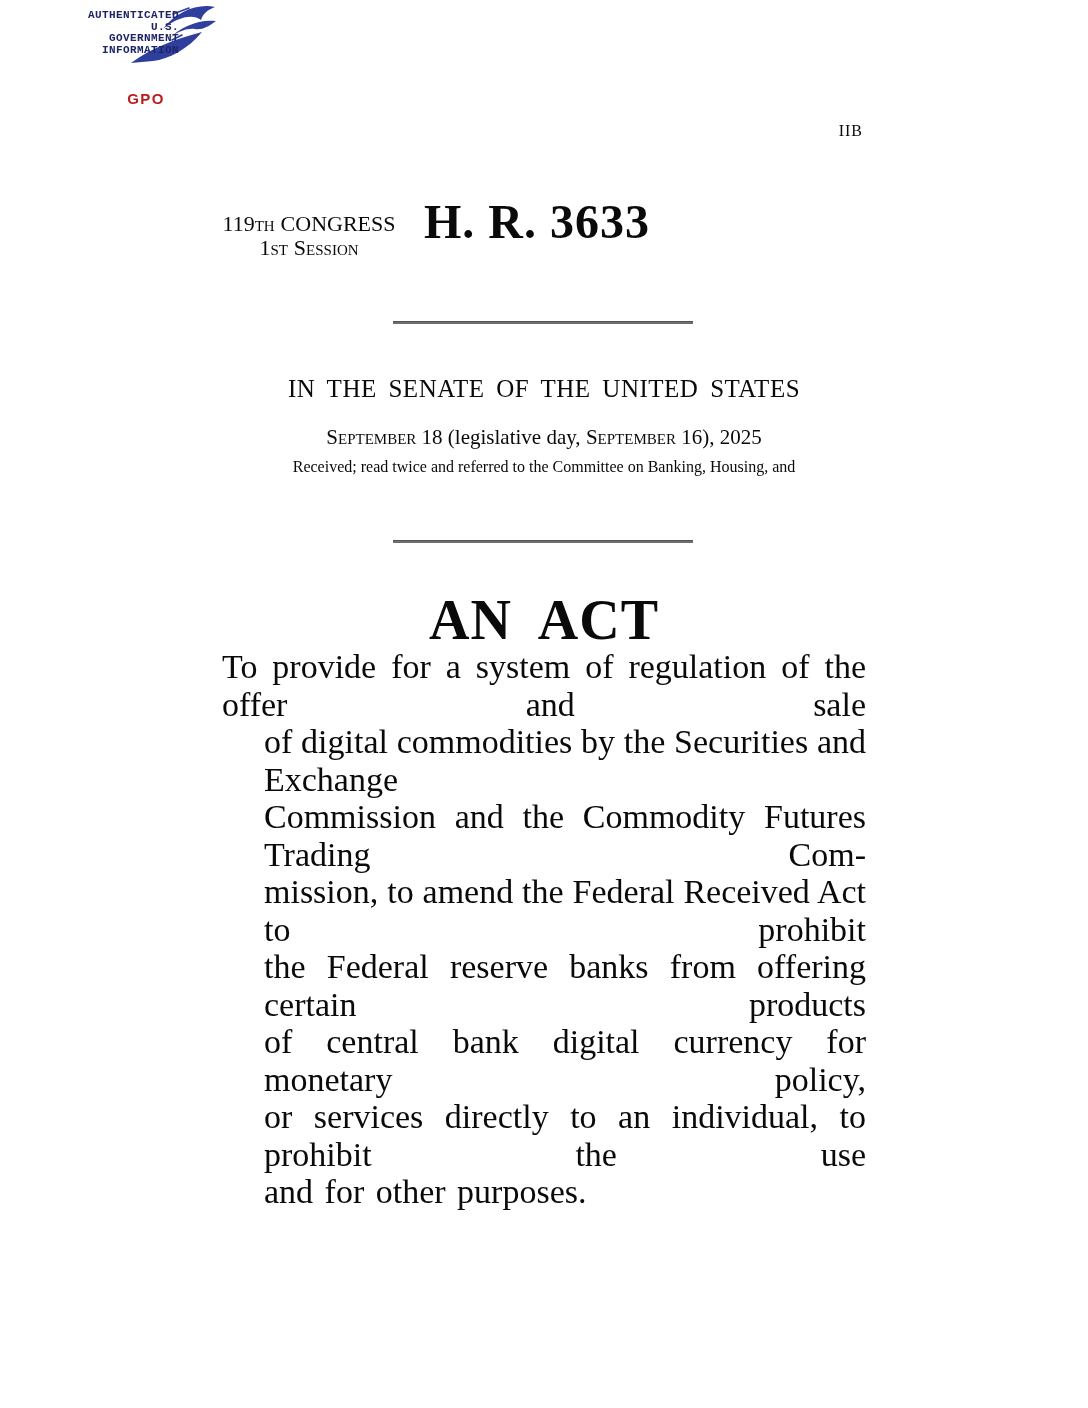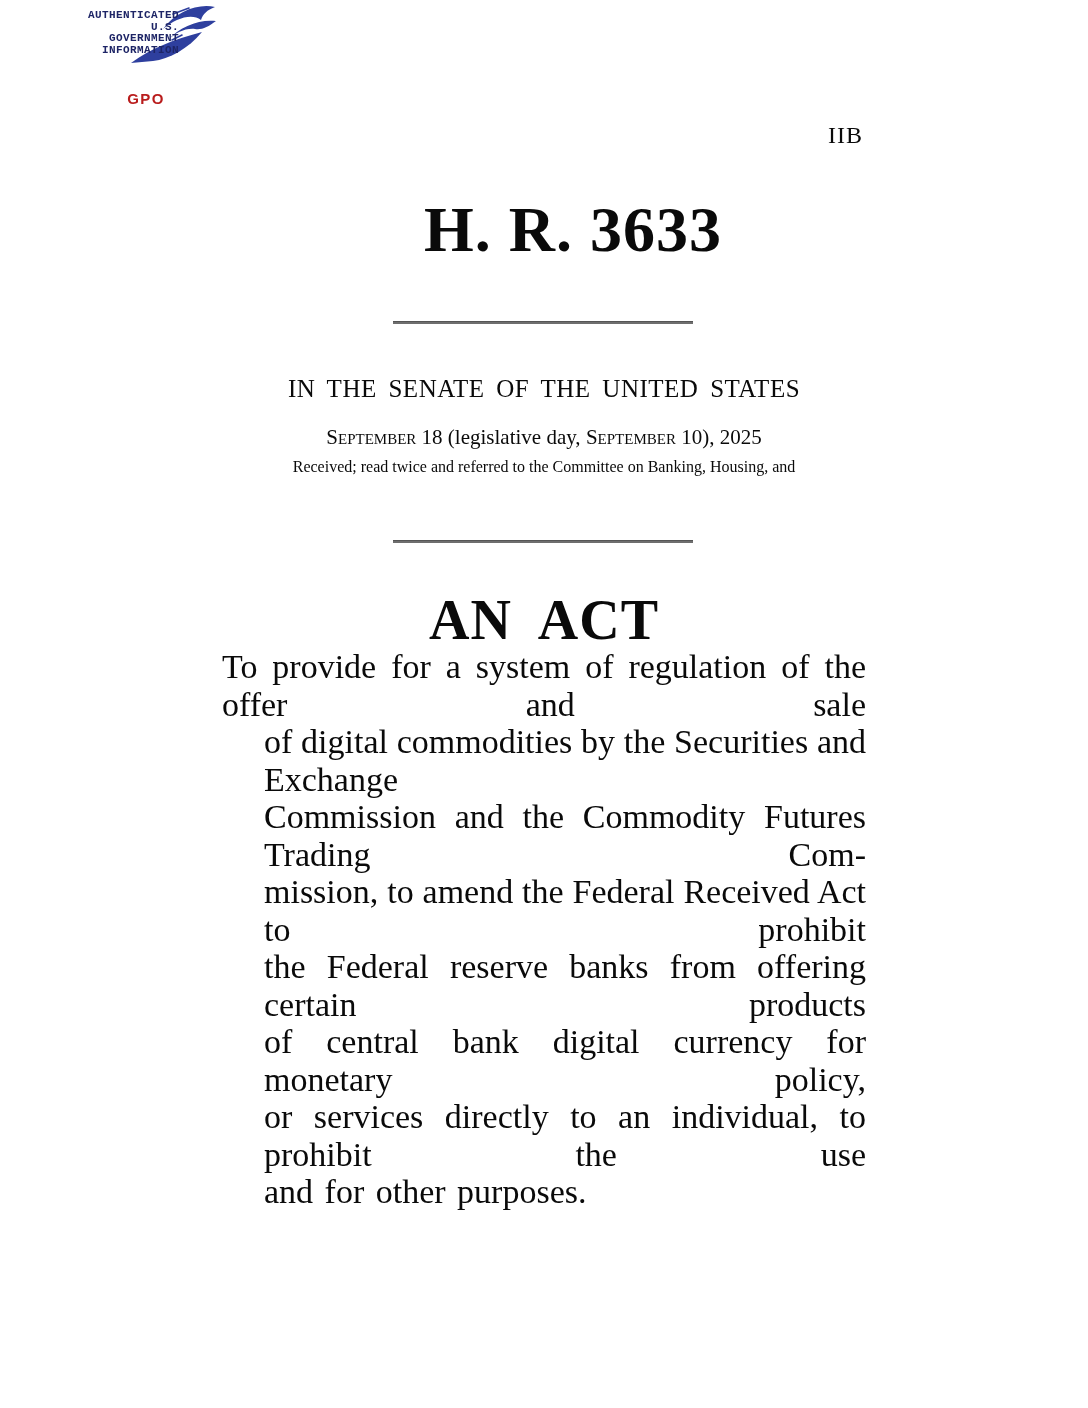--- a/index.html
+++ b/index.html
@@ -29,34 +29,34 @@
     text-align: right;
     font-family: "Liberation Sans", sans-serif;
     font-size: 15px; font-weight: bold; letter-spacing: 1.5px;
     color: #b91c1c;
     margin-top: 47px;
   }
 
   
   .corner {
     position: absolute; top: 122px; right: 225px;
-    font-size: 24px; letter-spacing: 1px;
+    font-size: 16px; letter-spacing: 1px;
   }
 
   
   .congress-block {
     position: absolute; left: 218px; top: 212px; width: 182px;
     text-align: center; font-size: 22px; line-height: 24px;
     white-space: nowrap;
   }
   .sc { font-variant: small-caps; }
   .gap-left { margin-left: 0.27em; }
   .bill-number {
     position: absolute; left: 424px; top: 198px;
-    font-size: 64px; font-weight: bold; letter-spacing: 1px;
+    font-size: 48px; font-weight: bold; letter-spacing: 1px;
     line-height: 1;
   }
 
   
   .rule {
     position: absolute; left: 393px; width: 300px; height: 3px;
     background: #6e6e6e; border-top: 1px solid #555555;
   }
   .rule1 { top: 321px; }
   .rule2 { top: 540px; }
@@ -113,29 +113,37 @@
     <div class="logo-text">
       <div>AUTHENTICATED</div>
       <div>U.S. GOVERNMENT</div>
       <div>INFORMATION</div>
     </div>
     <div class="logo-gpo">GPO</div>
   </div>
 
   <div class="corner">IIB</div>
 
+  <div class="congress-block">
+    <div>
+      <span>119</span><span class="sc">th</span><span class="gap-left">CONGRESS</span>
+    </div>
+    <div>
+      <span>1</span><span class="sc">st</span><span class="sc gap-left">Session</span>
+    </div>
+  </div>
 
   <div class="bill-number">H. R. 3633</div>
 
   <div class="rule rule1"></div>
 
   <div class="senate-heading">IN THE SENATE OF THE UNITED STATES</div>
 
   <div class="date-line">
-    <span class="sc">September</span><span> 18 (legislative day, </span><span class="sc">September</span><span> 10), 2025</span>
+    <span class="sc">September</span><span> 18 (legislative day, </span><span class="sc">September</span><span> 16), 2025</span>
   </div>
 
   <div class="received">
     <div>Received; read twice and referred to the Committee on Banking, Housing, and</div>
   </div>
 
   <div class="rule rule2"></div>
 
   <div class="act-title">AN ACT</div>
 

